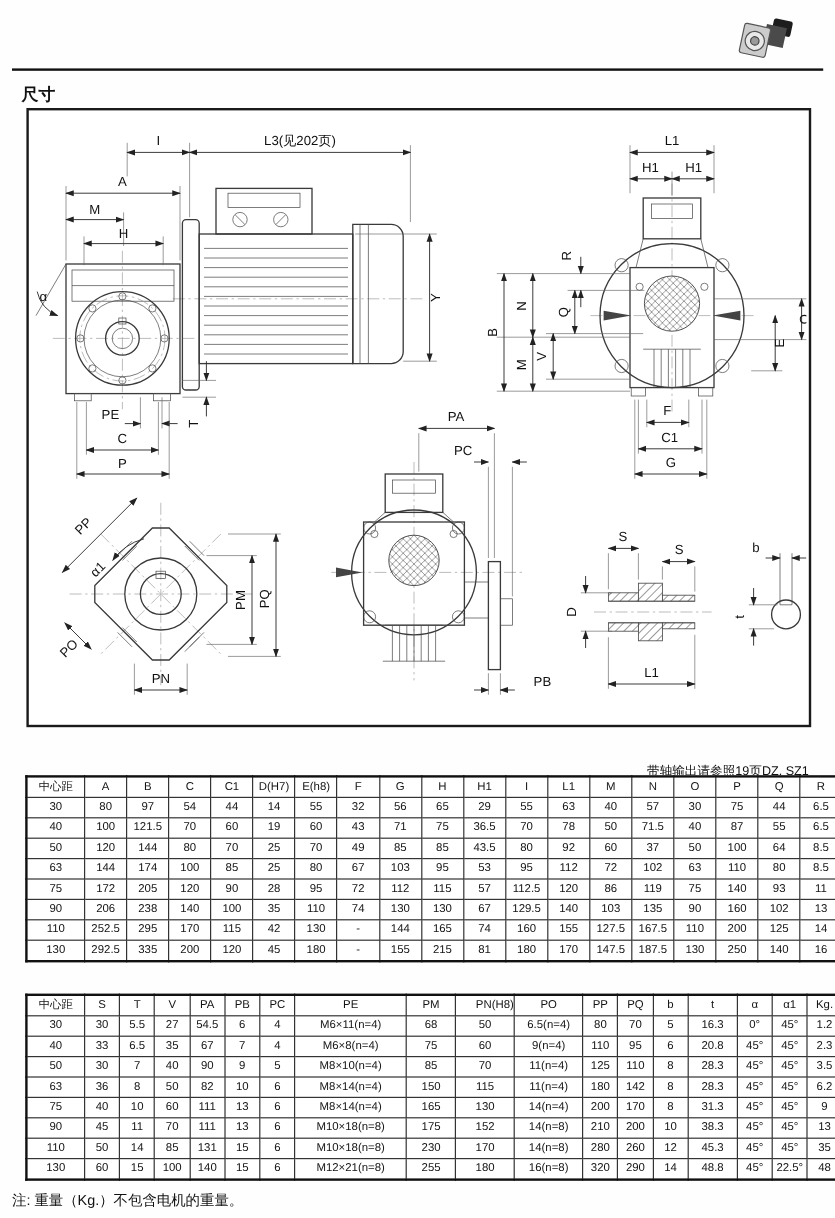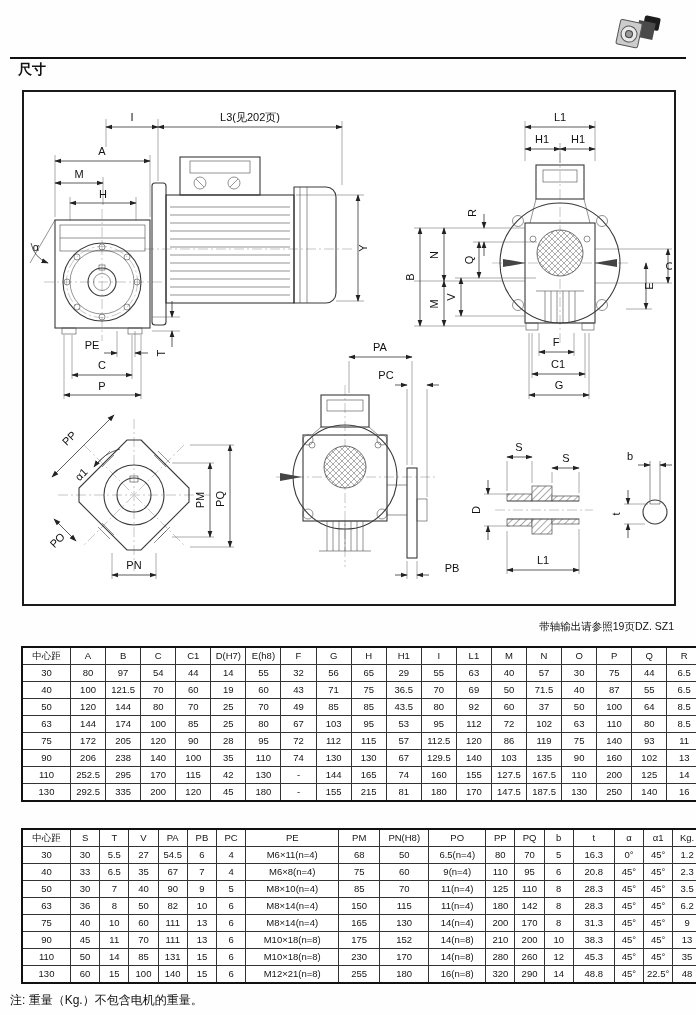--- a/index.html
+++ b/index.html
@@ -1,34 +1,34 @@
 <!DOCTYPE html>
 <html><head>
 <meta charset="utf-8">
 <style>
   html,body{margin:0;padding:0;background:#fff;}
   #page{position:relative;width:696px;height:1015px;background:#fefefe;
         font-family:"Liberation Sans",sans-serif;color:#111;overflow:hidden;}
   #toprule{position:absolute;left:10px;top:57px;width:676px;height:2px;background:#111;}
-  #heading{position:absolute;left:18px;top:61px;font-size:14px;font-weight:bold;color:#111;}
+  #heading{position:absolute;left:18px;top:70px;font-size:14px;font-weight:bold;color:#111;}
   #logo{position:absolute;left:612px;top:12px;}
   #drawbox{position:absolute;left:22px;top:90px;width:650px;height:512px;border:2px solid #1a1a1a;background:#fff;}
   #drawsvg{position:absolute;left:0px;top:3px;}
-  #shaftnote{position:absolute;right:22px;top:620px;font-size:10.5px;color:#111;}
+  #shaftnote{position:absolute;right:22px;top:636px;font-size:10.5px;color:#111;}
   .dimtable{position:absolute;left:21px;width:682px;border-collapse:collapse;table-layout:fixed;
             font-size:9.5px;line-height:12px;text-align:center;background:#fff;}
   .dimtable{border:2px solid #111;}
   .dimtable th,.dimtable td{border:1px solid #333;padding:2px 0;font-weight:normal;color:#141414;
             overflow:hidden;white-space:nowrap;}
   #table1{top:646px;}
   #table2{top:828px;}
   .dimtable th:first-child{width:47px;}
   #table2 th:nth-child(8){width:92px;}
   #table2 th:nth-child(9){width:40px;}
-  #table2 th:nth-child(10){width:48px;}
+  #table2 th:nth-child(10){width:48px;text-align:right;}
   #table2 th:nth-child(11){width:56px;}
   #table2 th:nth-child(15){width:40px;}
   #footnote{position:absolute;left:10px;top:992px;font-size:12px;color:#111;}
   
   .ol{fill:none;stroke:#3a3a3a;stroke-width:1.1;}
   .ol2{fill:none;stroke:#4a4a4a;stroke-width:0.6;}
   .dim{stroke:#333;stroke-width:0.8;fill:none;}
   .ext{stroke:#666;stroke-width:0.55;}
   .cl{stroke:#999;stroke-width:0.55;stroke-dasharray:10 3 2 3;fill:none;}
   .lbl{font:11px "Liberation Sans",sans-serif;fill:#111;text-anchor:middle;}
@@ -427,21 +427,21 @@
           <td>121.5</td>
           <td>70</td>
           <td>60</td>
           <td>19</td>
           <td>60</td>
           <td>43</td>
           <td>71</td>
           <td>75</td>
           <td>36.5</td>
           <td>70</td>
-          <td>69</td>
+          <td>78</td>
           <td>50</td>
           <td>71.5</td>
           <td>40</td>
           <td>87</td>
           <td>55</td>
           <td>6.5</td>
         </tr>
         <tr>
           <td>50</td>
           <td>120</td>

